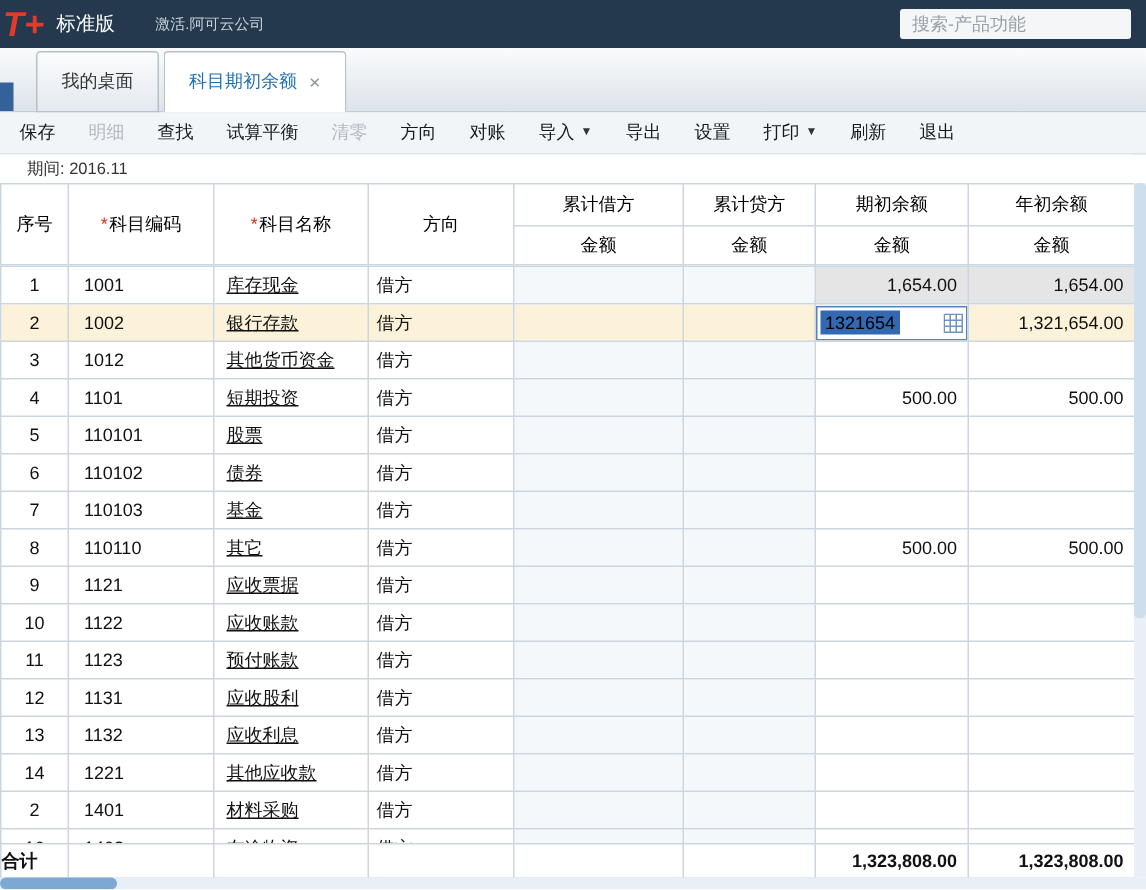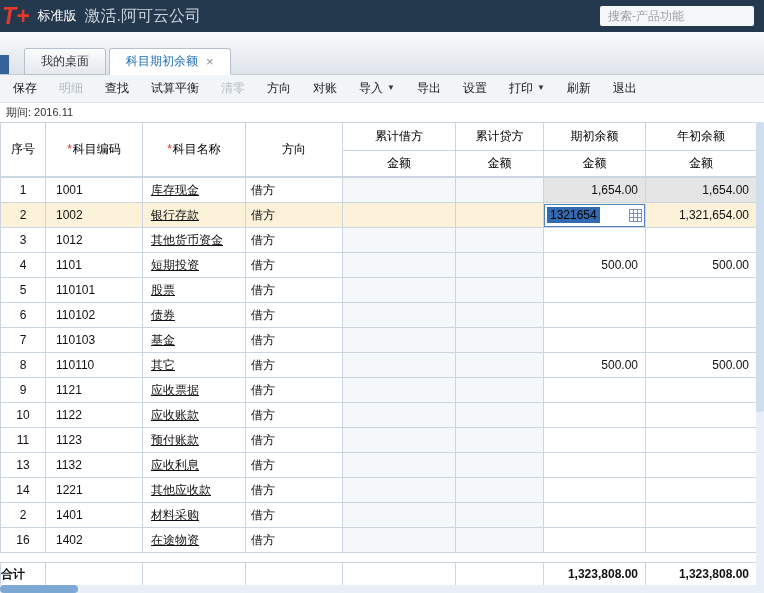--- a/index.html
+++ b/index.html
@@ -4,45 +4,45 @@
 <style>
   *{margin:0;padding:0;box-sizing:border-box}
   html,body{background:#fff}
   .app{position:relative;width:764px;height:593px;overflow:hidden;background:#fff;
        font-family:"Liberation Sans","DejaVu Sans",sans-serif;color:#111}
 
   
   .topbar{position:absolute;top:0;left:0;right:0;height:32px;background:#24394e;display:flex;align-items:center}
   .logo{color:#e5392b;font-size:23px;font-weight:bold;font-style:italic;margin-left:2px;line-height:30px}
   .edition{color:#fff;font-size:13px;margin-left:8px}
-  .company{color:#c9d2da;font-size:16px;margin-left:8px}
+  .company{color:#c9d2da;font-size:10px;margin-left:27px}
   .search{position:absolute;right:10px;top:6px;width:154px;height:20px;border:0;border-radius:2px;
           background:#f4f6f8;font-size:12px;padding:0 8px;color:#555;outline:none}
   .search::placeholder{color:#99a1a8}
 
   
   .tabstrip{position:absolute;top:32px;left:0;right:0;height:43px;
             background:linear-gradient(#fafbfc,#dde3ea);border-bottom:1px solid #c3cdd6}
   .navstub{position:absolute;left:0;bottom:0;width:9px;height:19px;background:#33629a}
   .tabs{position:absolute;left:24px;bottom:-1px;display:flex;gap:3px}
-  .tab{height:27px;display:flex;align-items:center;padding:0 16px;border:1px solid #b6c1cb;
+  .tab{height:41px;display:flex;align-items:center;padding:0 16px;border:1px solid #b6c1cb;
        border-radius:3px 3px 0 0;background:linear-gradient(#fbfcfd,#e4e9ef);font-size:12px;color:#333;cursor:default}
   .tab.active{background:#fff;color:#1f6fb5;border-bottom-color:#fff}
   .tab-close{margin-left:8px;color:#8a9199;font-size:13px;line-height:1}
 
   
   .toolbar{position:absolute;top:75px;left:0;right:0;height:28px;background:#f2f5f8;
            border-bottom:1px solid #dce2e8;display:flex;align-items:flex-start;padding-left:2px}
   .tbtn{padding:0 11px;font-size:12px;color:#16181b;display:flex;align-items:center;height:100%;cursor:default}
   .tbtn.dis{color:#b3bac1}
   .caret{font-size:8px;margin-left:4px;color:#333;transform:translateY(-1px)}
 
   
   .period{position:absolute;top:103px;left:0;right:10px;height:19px;background:#fff;font-size:11px;color:#333;
-          display:flex;align-items:center;padding-left:6px}
+          display:flex;align-items:center;padding-left:18px}
 
   
   .grid{position:absolute;top:122px;left:0;width:756px}
   table.t{border-collapse:collapse;table-layout:fixed;width:756px}
   table.t td{border:1px solid #ccd6e0;font-size:12px;overflow:hidden;white-space:nowrap}
   col.w1{width:45px}col.w2{width:97px}col.w3{width:103px}col.w4{width:97px}
   col.w5{width:113px}col.w6{width:88px}col.w7{width:102px}col.w8{width:111px}
   .head td{text-align:center;color:#000;background:#fff}
   .h1 td{height:28px}
   .h2 td{height:26px}
@@ -302,20 +302,30 @@
               <td class="c-seq">11</td>
               <td class="c-code">1123</td>
               <td class="c-name"><span class="link">预付账款</span></td>
               <td class="c-dir">借方</td>
               <td class="c-amt shade"></td>
               <td class="c-amt shade"></td>
               <td class="c-amt"></td>
               <td class="c-amt"></td>
             </tr>
             <tr>
+              <td class="c-seq">12</td>
+              <td class="c-code">1131</td>
+              <td class="c-name"><span class="link">应收股利</span></td>
+              <td class="c-dir">借方</td>
+              <td class="c-amt shade"></td>
+              <td class="c-amt shade"></td>
+              <td class="c-amt"></td>
+              <td class="c-amt"></td>
+            </tr>
+            <tr>
               <td class="c-seq">13</td>
               <td class="c-code">1132</td>
               <td class="c-name"><span class="link">应收利息</span></td>
               <td class="c-dir">借方</td>
               <td class="c-amt shade"></td>
               <td class="c-amt shade"></td>
               <td class="c-amt"></td>
               <td class="c-amt"></td>
             </tr>
             <tr>

